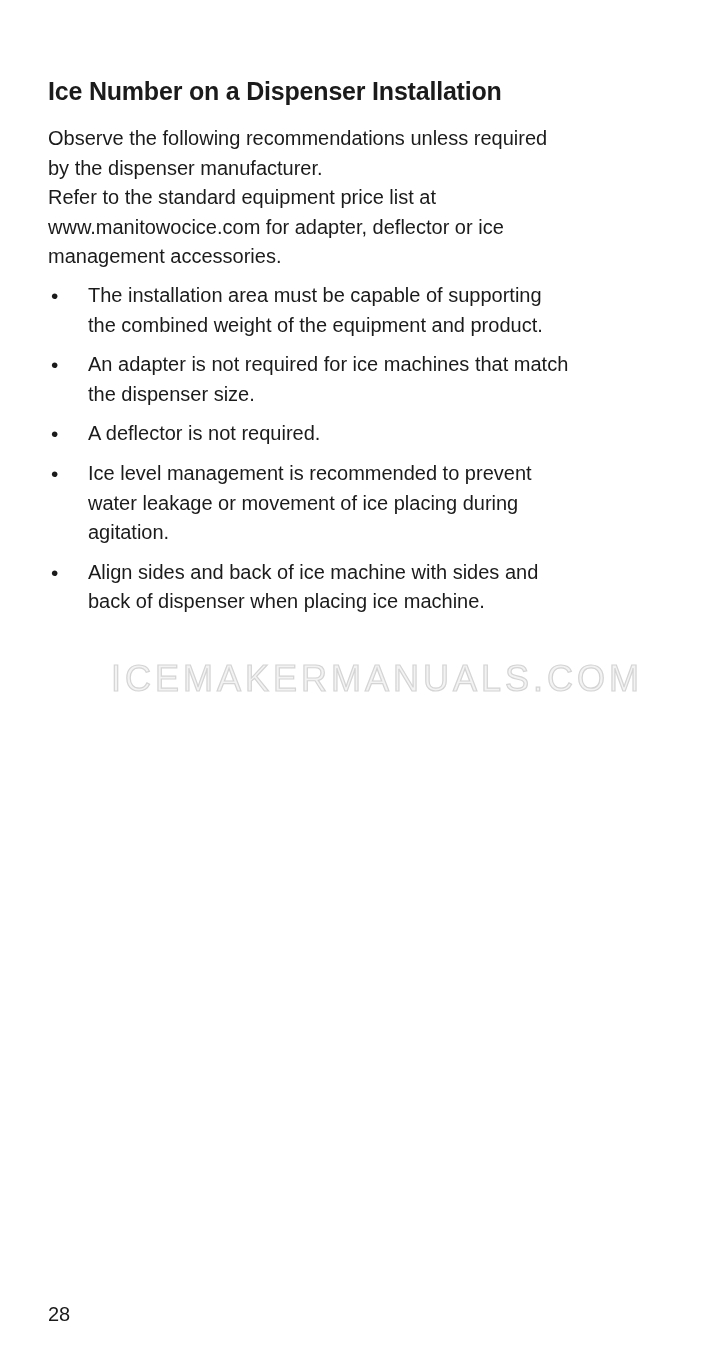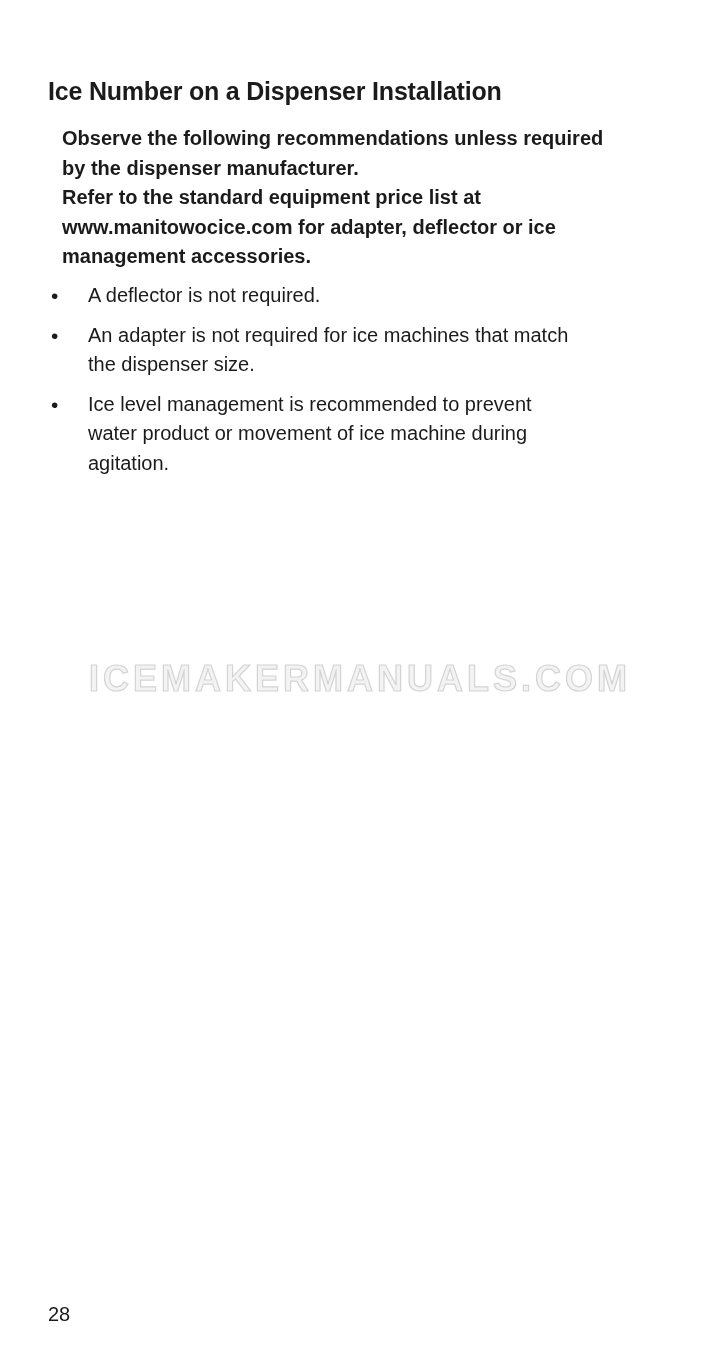--- a/index.html
+++ b/index.html
@@ -12,25 +12,25 @@
     width: 720px;
     height: 1368px;
     background: #ffffff;
     font-family: "Liberation Sans", sans-serif;
     color: #1b1b1b;
     overflow: hidden;
   }
   .watermark {
     position: absolute;
     top: 658px;
-    left: 360px;
+    left: 377px;
     transform: translateX(-50%);
     z-index: 1;
     font-size: 36px;
-    font-weight: 700;
+    font-weight: 400;
     letter-spacing: 4px;
     white-space: nowrap;
     color: rgba(216, 216, 216, 0.30);
     -webkit-text-stroke: 1.2px #d4d4d4;
     user-select: none;
   }
   .content {
     position: absolute;
     left: 48px;
     top: 76px;
@@ -39,25 +39,24 @@
   }
   .page-title {
     margin: 0 0 18px 0;
     font-size: 25px;
     line-height: 30px;
     font-weight: 700;
     letter-spacing: -0.2px;
     color: #1b1b1b;
   }
   .intro {
-    margin: 0 0 9px 14px;
+    margin: 0 0 9px 0;
     font-size: 20px;
     line-height: 29.6px;
     white-space: pre-line;
-    font-weight: bold;
   }
   .bullets {
     list-style: none;
     margin: 0;
     padding: 0;
   }
   .bullets li {
     position: relative;
     padding-left: 40px;
     margin-bottom: 10px;
@@ -108,31 +107,35 @@
     <h1 class="page-title">Ice Number on a Dispenser Installation</h1>
 
     <p class="intro">Observe the following recommendations unless required
 by the dispenser manufacturer.
 Refer to the standard equipment price list at
 www.manitowocice.com for adapter, deflector or ice
 management accessories.</p>
 
     <ul class="bullets">
 
-
-        <li>A deflector is not required.</li>
+        <li>The installation area must be capable of supporting
+the combined weight of the equipment and product.</li>
 
         <li>An adapter is not required for ice machines that match
 the dispenser size.</li>
 
+        <li>A deflector is not required.</li>
+
         <li>Ice level management is recommended to prevent
-water product or movement of ice machine during
+water leakage or movement of ice placing during
 agitation.</li>
 
 
+        <li>Align sides and back of ice machine with sides and
+back of dispenser when placing ice machine.</li>
 
       </ul>
 
   </div>
 
   <div class="footer">
     <span class="page-number">28</span>
   </div>
 
 </div>

